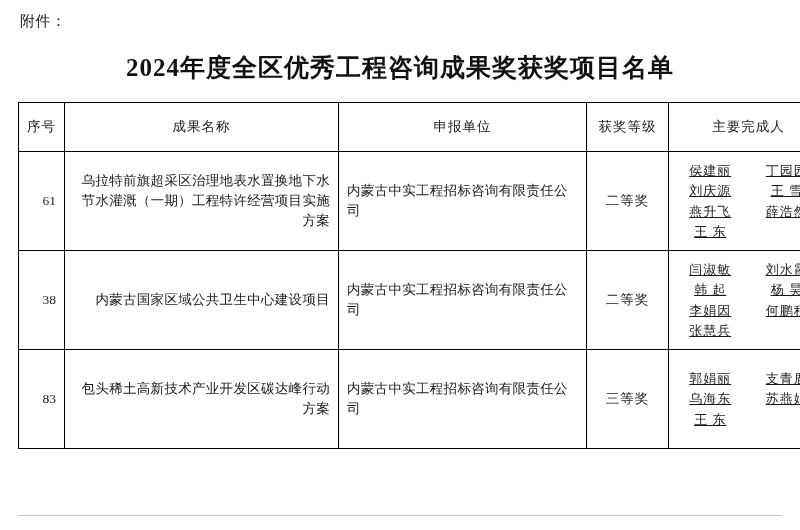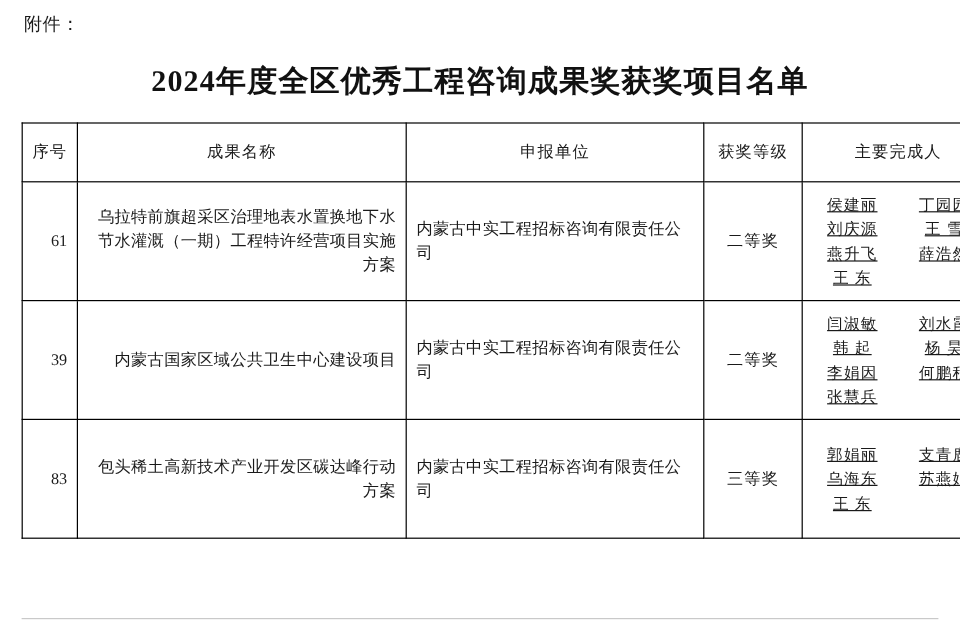--- a/index.html
+++ b/index.html
@@ -147,21 +147,21 @@
             <span>丁园园</span>
             <span>刘庆源</span>
             <span>王  雪</span>
             <span>燕升飞</span>
             <span>薛浩然</span>
             <span>王  东</span>
           </div>
         </td>
       </tr>
       <tr class="row-tall">
-        <td class="cell-no">39</td>
+        <td class="cell-no">38</td>
         <td class="cell-name">内蒙古国家区域公共卫生中心建设项目</td>
         <td class="cell-unit">内蒙古中实工程招标咨询有限责任公司</td>
         <td class="cell-level">二等奖</td>
         <td class="cell-people">
           <div class="people-grid">
             <span>闫淑敏</span>
             <span>刘水霞</span>
             <span>韩  起</span>
             <span>杨  昊</span>
             <span>李娟因</span>

